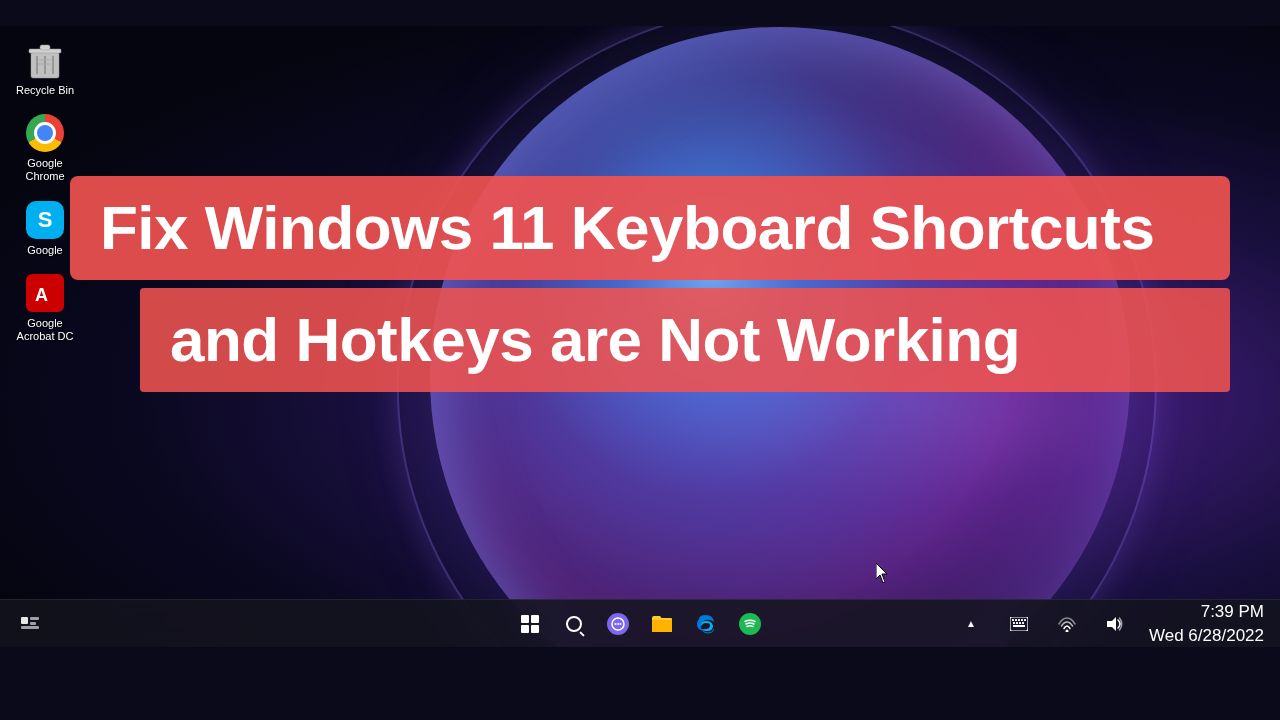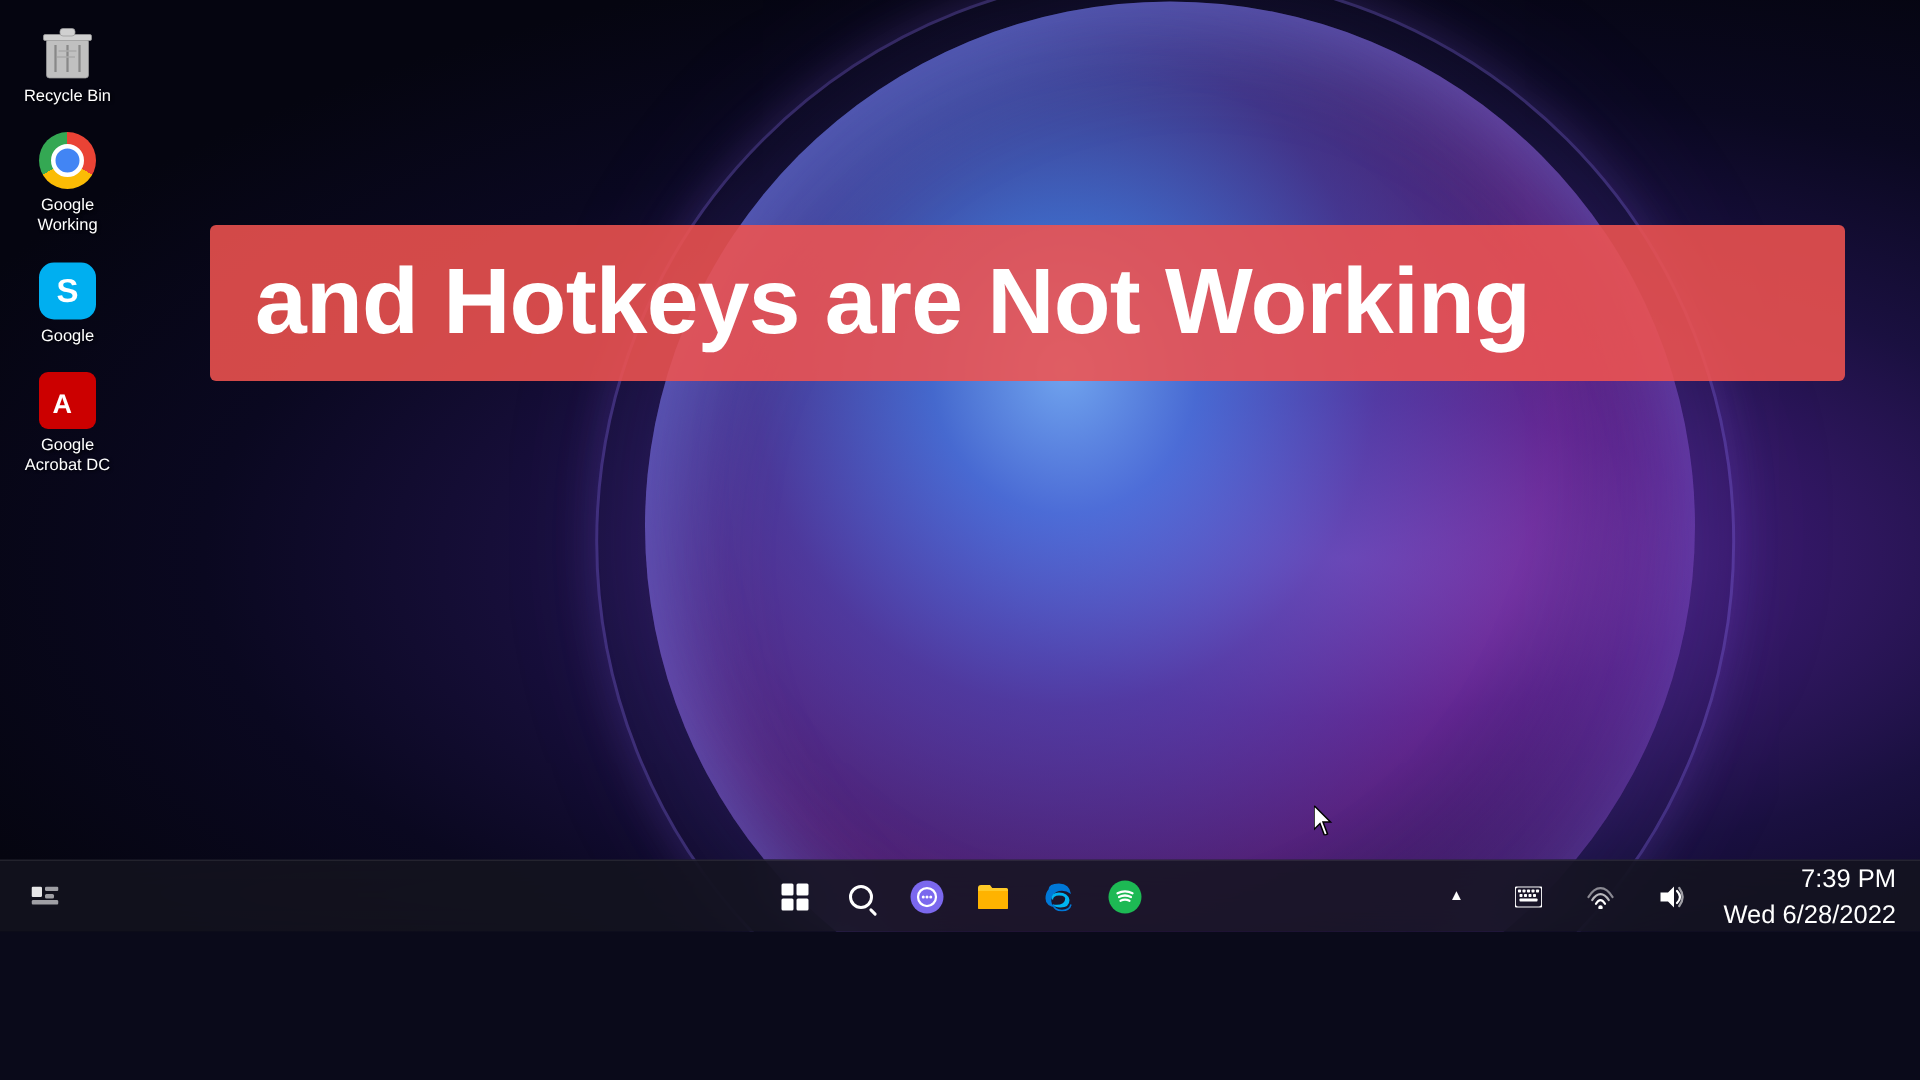--- a/index.html
+++ b/index.html
@@ -13,20 +13,21 @@
       background: #0a0a1a;
     }
 
     
     #desktop {
       width: 1280px;
       height: 621px;
       position: relative;
       background: radial-gradient(ellipse at 70% 60%, #6b3fa0 0%, #3a1a6e 20%, #1a1040 40%, #0a0820 60%, #050510 80%);
       overflow: hidden;
+      margin-top: 26px;
     }
 
     
     .orb {
       position: absolute;
       bottom: -80px;
       left: 50%;
       transform: translateX(-30%);
       width: 700px;
       height: 700px;
@@ -346,21 +347,21 @@
           <line x1="11" y1="24" x2="23" y2="24" stroke="#aaa" stroke-width="1"></line>
         </svg>
       </div>
       <span class="icon-label">Recycle Bin</span>
     </div>
 
     <div class="desktop-icon">
       <div class="icon-img">
         <div class="chrome-icon"></div>
       </div>
-      <span class="icon-label">Google Working</span>
+      <span class="icon-label">Google Chrome</span>
     </div>
 
     <div class="desktop-icon">
       <div class="icon-img">
         <div class="skype-icon-bg">S</div>
       </div>
       <span class="icon-label">Google</span>
     </div>
 
     <div class="desktop-icon">
@@ -369,20 +370,23 @@
           <svg width="28" height="28" viewBox="0 0 28 28">
             <text x="4" y="22" font-size="18" fill="white" font-weight="bold" font-family="Arial">A</text>
           </svg>
         </div>
       </div>
       <span class="icon-label">Google Acrobat DC</span>
     </div>
   </div>
 
   <div class="title-banners">
+    <div class="banner-1">
+      <span class="banner-text">Fix Windows 11 Keyboard Shortcuts</span>
+    </div>
     <div class="banner-2">
       <span class="banner-text">and Hotkeys are Not Working</span>
     </div>
   </div>
 
   <div class="cursor">
     <svg width="14" height="20" viewBox="0 0 14 20">
       <polygon points="0,0 0,16 4,12 7,20 9,19 6,11 11,11" fill="white" stroke="black" stroke-width="1"></polygon>
     </svg>
   </div>

